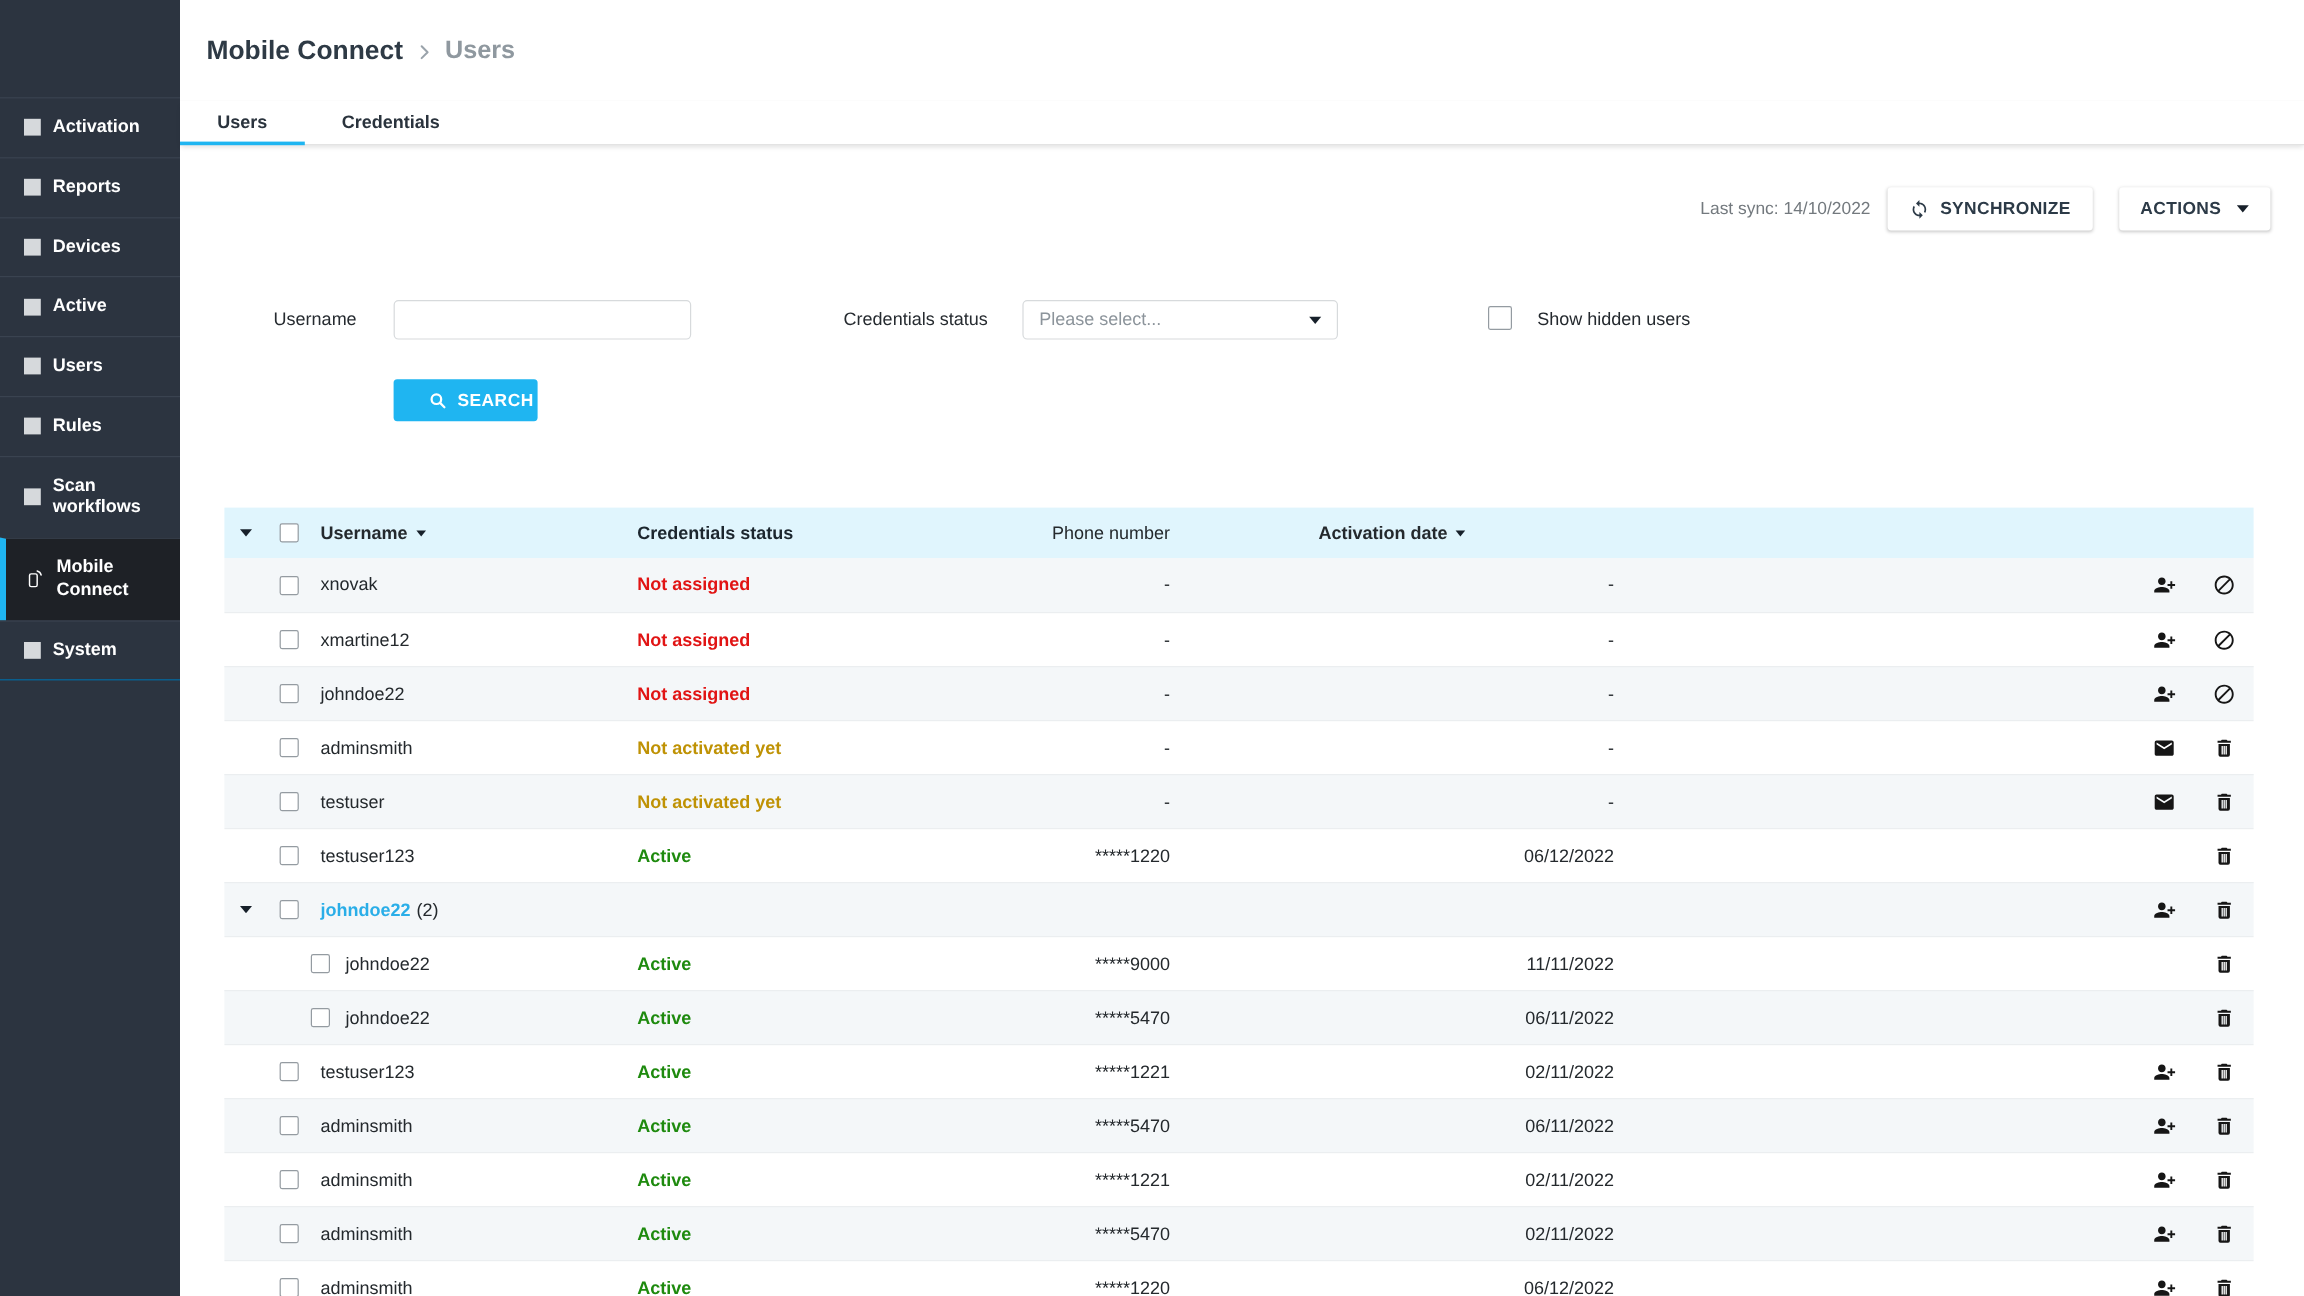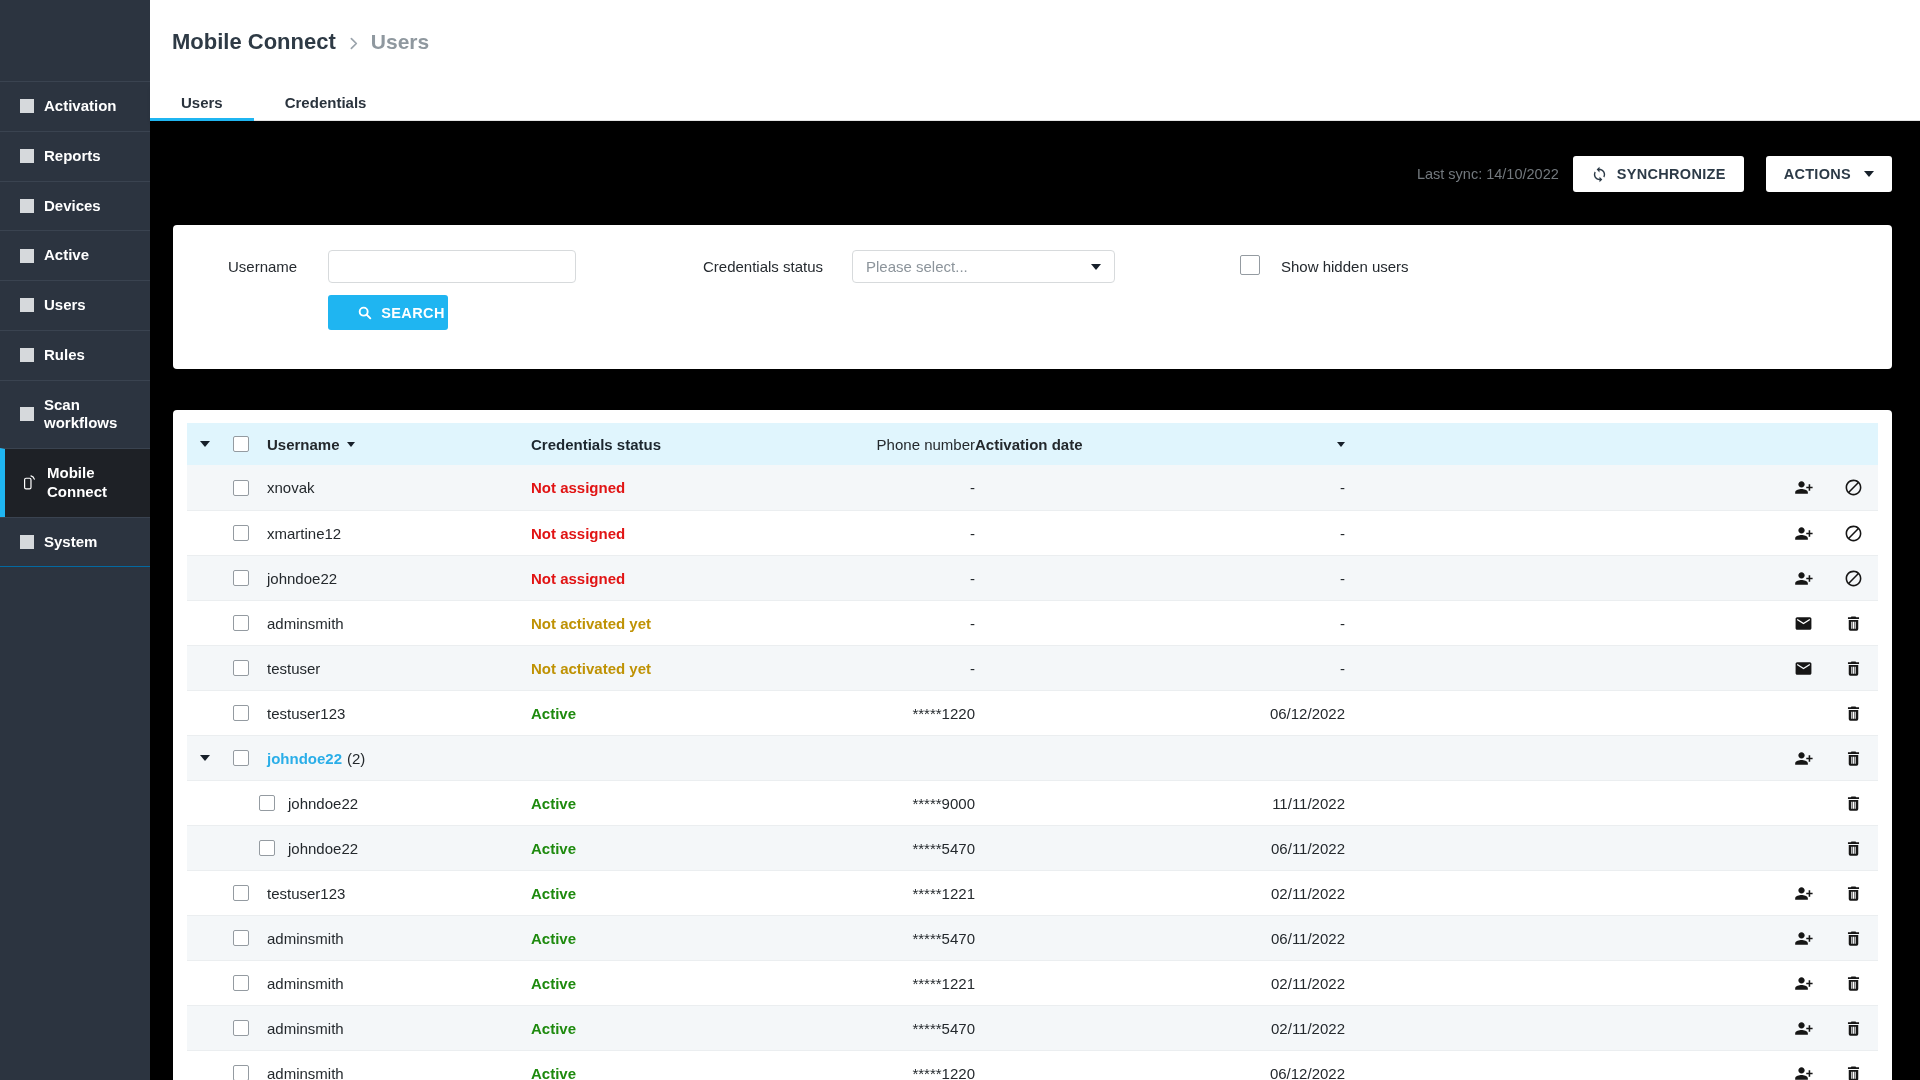--- a/index.html
+++ b/index.html
@@ -29,21 +29,21 @@
   .crumb-current { font-size:21px; font-weight:700; color:#8f989f; }
   .crumb-sep { display:flex; margin-top:2px; }
 
   .tabbar { background:#fff; height:37px; display:flex; border-bottom:1px solid #e3e3e3;
             box-shadow:0 3px 4px -1px rgba(0,0,0,.12); position:relative; z-index:2; }
   .tab { padding:0 31px; display:flex; align-items:center; font-size:15px; font-weight:700;
          color:#2a333d; position:relative; cursor:pointer; }
   .tab.active::after { content:""; position:absolute; left:0; right:0; bottom:-1px; height:3px;
                        background:var(--accent); }
 
-  .content { flex:1; background:#000000; padding:0 28px 0 23px; display:flex;
+  .content { flex:1; background:#ffffff; padding:0 28px 0 23px; display:flex;
              flex-direction:column; overflow:hidden; }
 
   
   .toolbar { margin-top:35px; height:36px; display:flex; justify-content:flex-end;
              align-items:center; }
   .last-sync { color:#73797e; font-size:14.5px; margin-right:14px; }
   .btn-white { background:#fff; border:none; border-radius:3px; height:36px; padding:0 18px;
                display:inline-flex; align-items:center; gap:9px; font-family:inherit;
                font-weight:700; font-size:14.5px; color:#2c3a47; letter-spacing:.3px;
                box-shadow:0 1px 3px rgba(0,0,0,.22); cursor:pointer; }
@@ -62,21 +62,21 @@
                   font-size:15px; padding:0 10px; color:#24292d; outline:none; }
   .lbl-cred { left:530px; }
   .sel-cred { position:absolute; left:679px; top:25px; width:263px; height:33px;
               border:1px solid #d7dadc; border-radius:4px; background:#fff; display:flex;
               align-items:center; justify-content:space-between; padding:0 13px;
               font-size:15px; color:#8c949b; cursor:pointer; }
   .checkbox { width:17px; height:17px; border:1.8px solid #949ba1; border-radius:2px;
               background:#fff; flex-shrink:0; cursor:pointer; }
   .chk-hidden { position:absolute; left:1067px; top:30px; width:20px; height:20px; }
   .lbl-hidden { left:1108px; color:#24292e; }
-  .btn-search { position:absolute; left:155px; top:70px; width:120px; height:35px;
+  .btn-search { position:absolute; left:155px; top:91px; width:120px; height:35px;
                 background:var(--accent); color:#fff; border:none; border-radius:3px;
                 font-family:inherit; font-weight:700; font-size:14.5px; letter-spacing:.4px;
                 display:flex; align-items:center; justify-content:center; gap:8px;
                 cursor:pointer;padding-left:26px; }
 
   
   .table-card { background:#fff; border-radius:4px 4px 0 0; margin-top:41px;
                 padding:13px 14px 0; flex:1; overflow:hidden; }
   .trow { display:grid; grid-template-columns:36px 36px 272px 264px 180px 370px 1fr 140px;
           align-items:center; height:45px; }
@@ -94,21 +94,21 @@
   .c-user { padding-left:8px; font-size:15px; color:#24292d; display:flex;
             align-items:flex-start; gap:5px; }
   .child .c-user { padding-left:29px; }
   .group .c-user .uname { color:var(--link); font-weight:700; cursor:pointer; }
   .thead .c-user { display:flex; align-items:center; gap:7px; cursor:pointer; }
   .c-status { font-size:15px; font-weight:700; }
   .st-not-assigned { color:var(--status-red); }
   .st-not-activated { color:var(--status-amber); }
   .st-active { color:var(--status-green); }
   .c-phone, .c-date { text-align:right; font-size:15px; color:#24292d; }
-  .thead .c-date { display:flex; justify-content:space-between; align-items:center; gap:7px;
+  .thead .c-date { display:flex; justify-content:center; align-items:center; gap:7px;
                    cursor:pointer; }
   .c-actions { display:flex; justify-content:flex-end; }
   .icon-slot { width:50px; display:flex; justify-content:center; cursor:pointer; }
   .icon-slot svg { width:19px; height:19px; fill:#161616; }
 </style>
 </head>
 <body style="--accent: #1fb5f1; --link: #2aaee8; --status-red: #e11414; --status-amber: #bf9204; --status-green: #1e8a0e; --thead-bg: #e0f5fd; --sidebar-bg: #2c3440; --sidebar-active-bg: #1e2126;">
 
 <div class="app">
 

